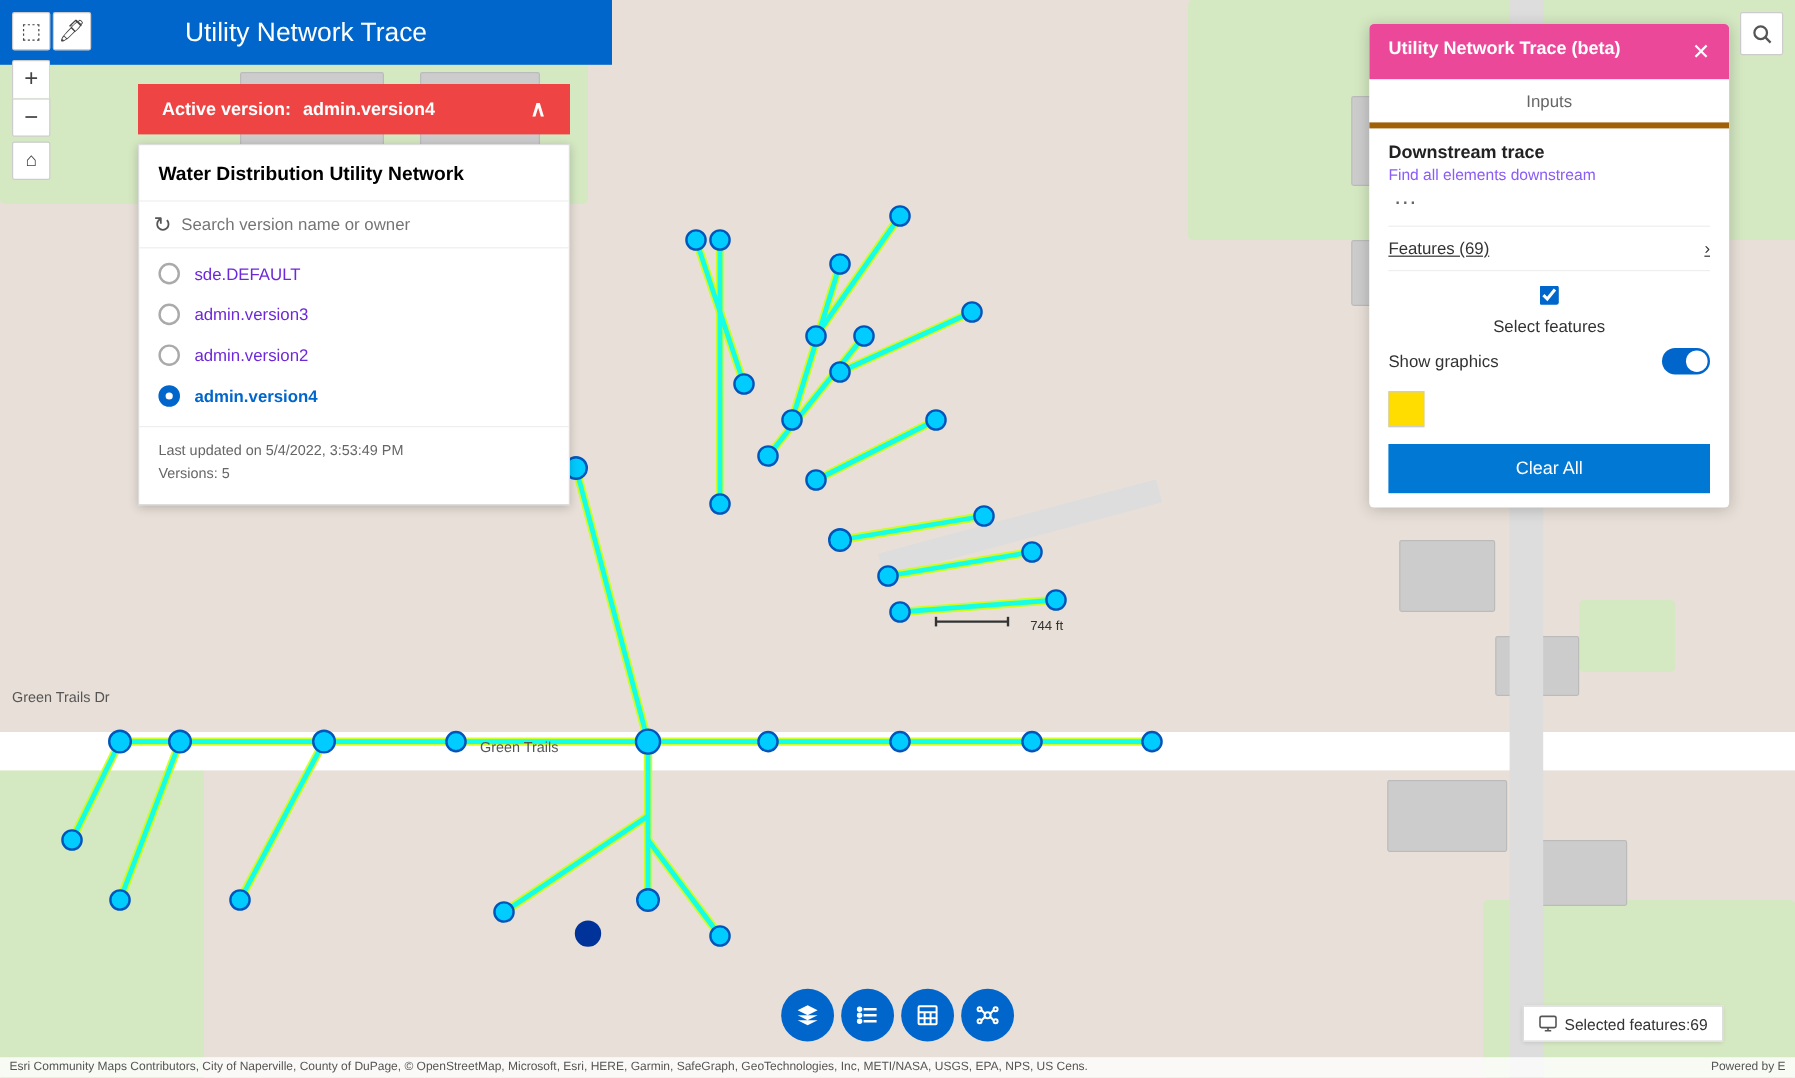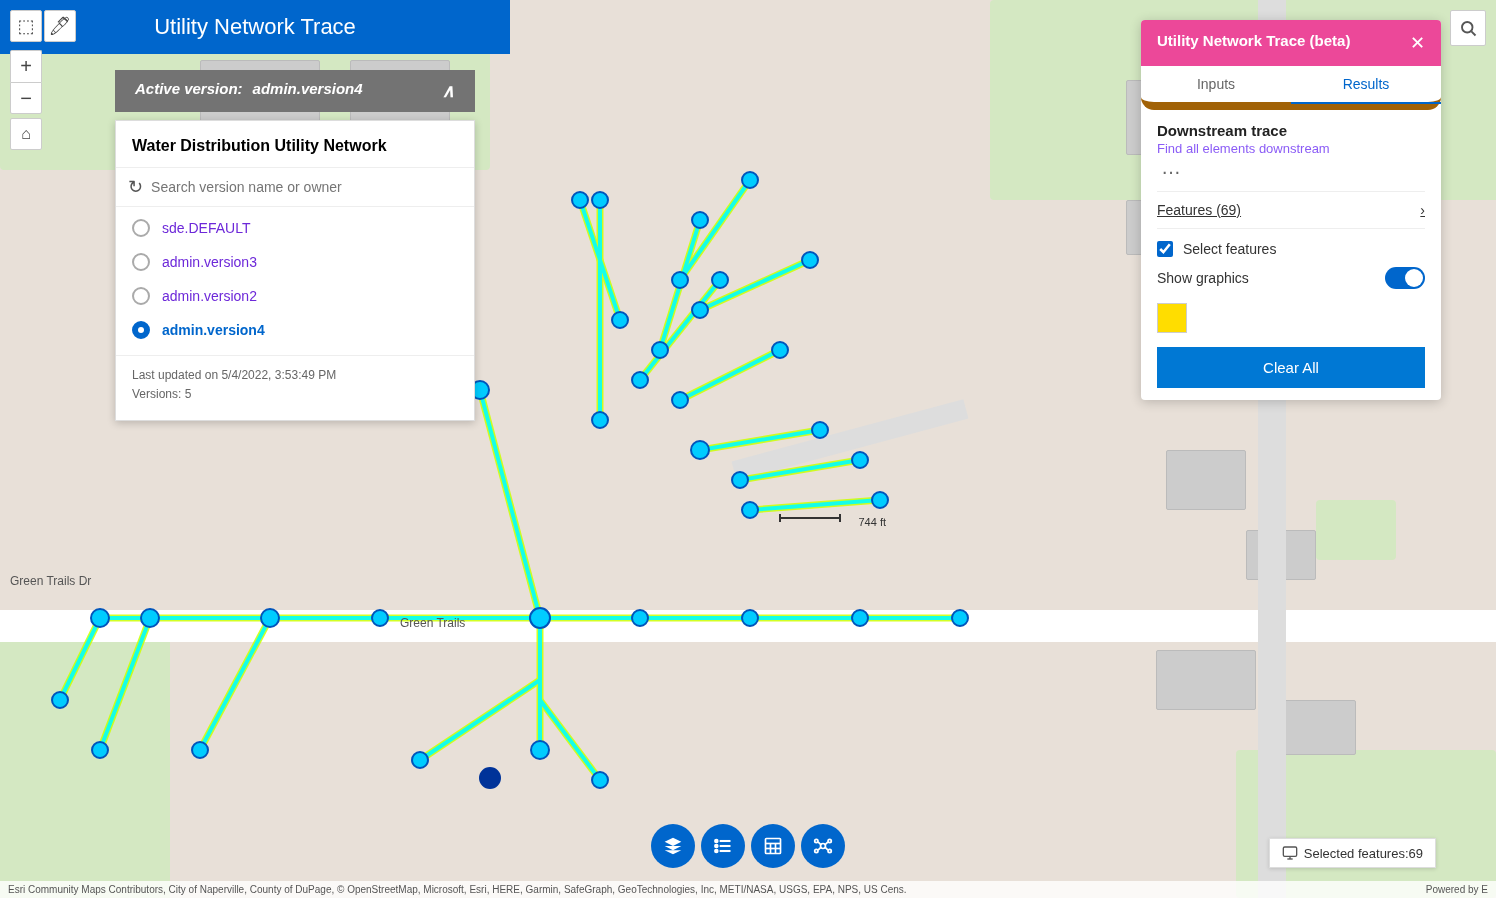--- a/index.html
+++ b/index.html
@@ -56,25 +56,24 @@
     #search-icon-btn {
       position: absolute; top: 10px; right: 10px; z-index: 20;
       width: 36px; height: 36px; background: white; border: 1px solid #ccc;
       display: flex; align-items: center; justify-content: center;
       cursor: pointer; font-size: 18px; border-radius: 2px;
     }
 
     
     #version-btn {
       position: absolute; top: 70px; left: 115px; z-index: 30;
-      background: #737373; color: white; border: none;
+      background: #ef4444; color: white; border: none;
       padding: 10px 20px; font-size: 15px; font-weight: 600;
-      cursor: pointer; display: flex; align-items: flex-start; gap: 10px;
+      cursor: pointer; display: flex; align-items: center; gap: 10px;
       min-width: 360px;
-      font-style: italic;
     }
     #version-btn .chevron {
       margin-left: auto; font-size: 18px;
     }
 
     
     #version-panel {
       position: absolute; top: 120px; left: 115px; z-index: 30;
       background: white; width: 360px; border: 1px solid #ddd;
       box-shadow: 0 2px 8px rgba(0,0,0,0.2); padding-bottom: 16px;
@@ -121,21 +120,21 @@
     }
     #panel-header {
       background: #ec4899; color: white; padding: 12px 16px;
       display: flex; align-items: flex-start; justify-content: space-between;
     }
     #panel-header span { font-size: 15px; font-weight: 600; }
     #panel-close {
       cursor: pointer; font-size: 18px; color: white; background: none; border: none;
     }
     .panel-tabs {
-      display: flex; border-bottom: 8px solid #a16207; border-radius: 13px;
+      display: flex; border-bottom: 5px solid #a16207;
     }
     .panel-tab {
       flex: 1; padding: 10px; text-align: center; font-size: 14px; color: #666;
       cursor: pointer; border-bottom: 2px solid transparent; margin-bottom: -2px;
     }
     .panel-tab.active { color: #0066cc; border-bottom-color: #0066cc; font-weight: 500; }
     .panel-content { padding: 12px 16px; }
 
     .trace-header {
       display: flex; align-items: flex-start; justify-content: space-between; margin-bottom: 12px; flex-direction: column;
@@ -145,21 +144,21 @@
     .more-btn { background: none; border: none; cursor: pointer; font-size: 20px; color: #666; padding: 0 4px; }
 
     .features-row {
       display: flex; align-items: center; justify-content: space-between;
       padding: 10px 0; border-top: 1px solid #eee; border-bottom: 1px solid #eee; margin-bottom: 12px;
     }
     .features-row span { font-size: 14px; color: #333; text-decoration: underline; }
     .chevron-right { font-size: 16px; color: #aaa; cursor: pointer; }
 
     .checkbox-row {
-      display: flex; align-items: center; gap: 10px; margin-bottom: 10px;
+      display: flex; align-items: center; gap: 10px; margin-bottom: 10px; flex-direction: column;
     }
     .checkbox-row input[type="checkbox"] {
       width: 16px; height: 16px; accent-color: #0066cc;
     }
     .checkbox-row label { font-size: 14px; color: #333; }
 
     .toggle-row {
       display: flex; align-items: center; justify-content: space-between; margin-bottom: 14px;
     }
     .toggle-row span { font-size: 14px; color: #333; }
@@ -420,21 +419,20 @@
   </div>
 </div>
 
 <div id="right-panel">
   <div id="panel-header">
     <span>Utility Network Trace (beta)</span>
     <button id="panel-close">✕</button>
   </div>
   <div class="panel-tabs">
     <div class="panel-tab">Inputs</div>
-    <div class="panel-tab active">Results</div>
   </div>
   <div class="panel-content">
     <div class="trace-header">
       <div class="trace-info">
         <h4>Downstream trace</h4>
         <p>Find all elements downstream</p>
       </div>
       <button class="more-btn">…</button>
     </div>
 

